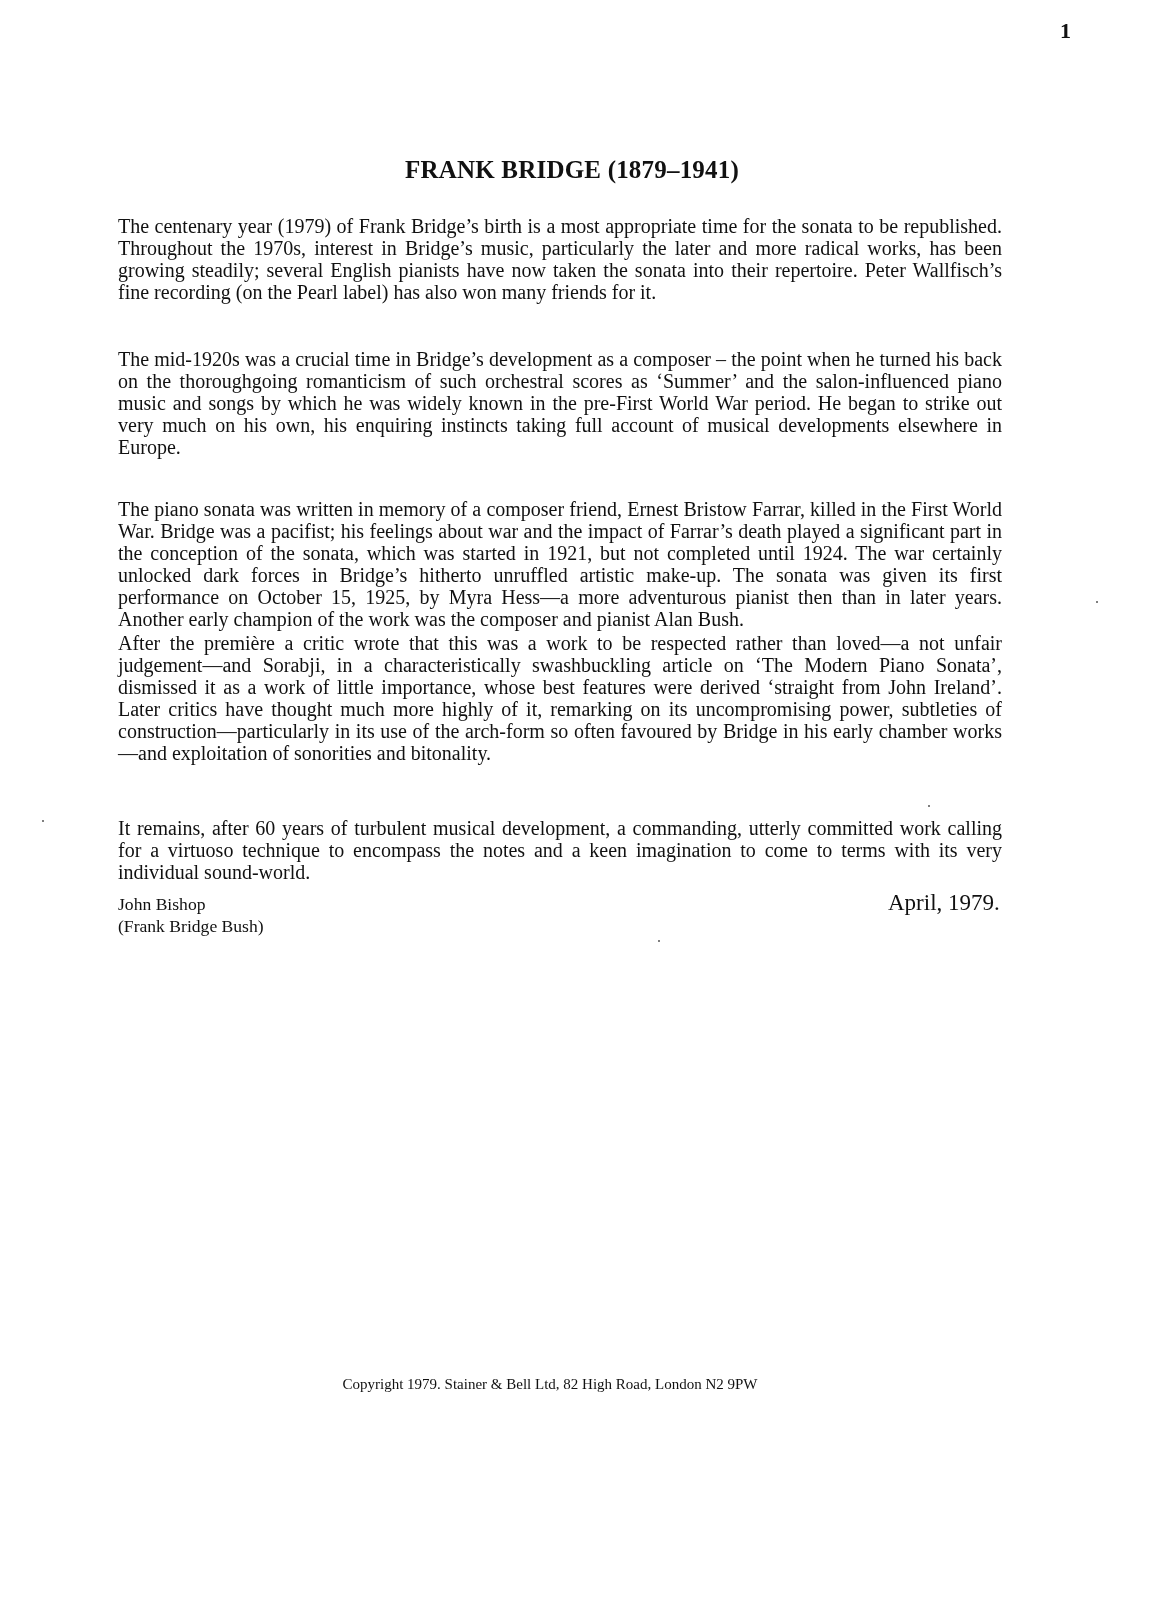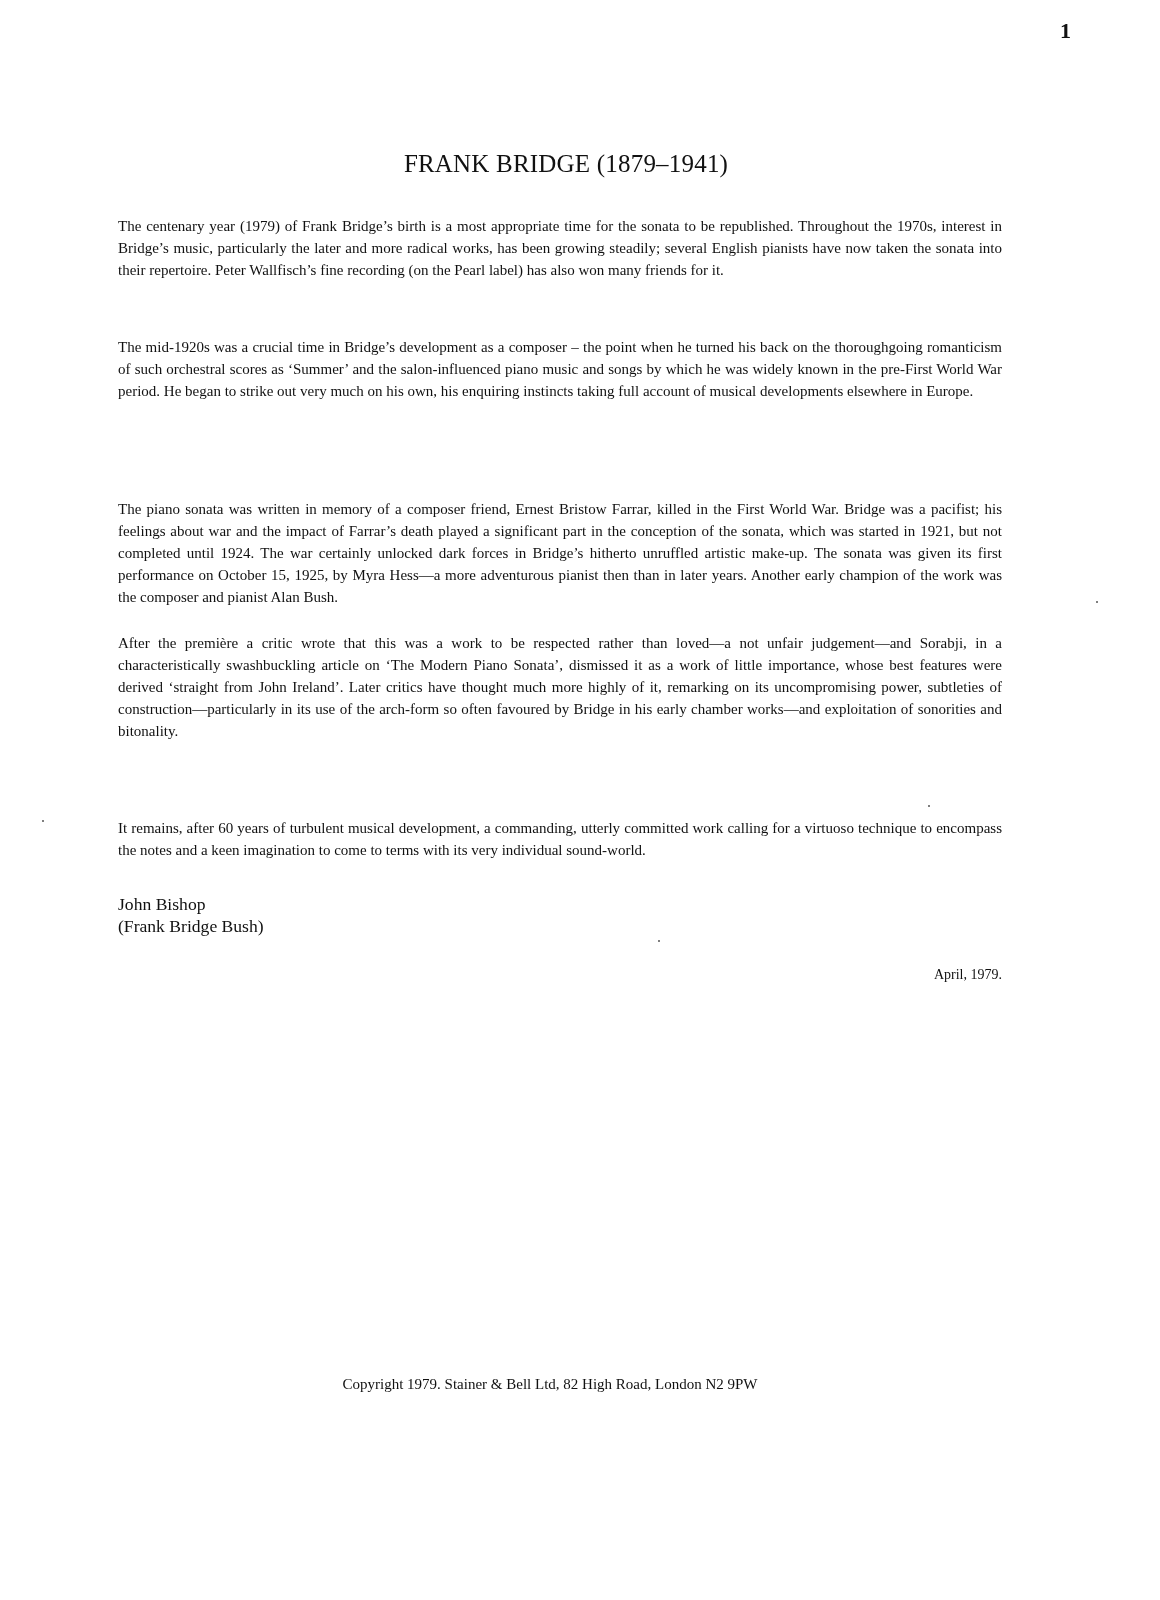--- a/index.html
+++ b/index.html
@@ -29,51 +29,51 @@
       left: 0;
       width: 1116px;
       text-align: center;
       font-size: 25px;
       letter-spacing: 0.2px;
     }
     .body-text {
       position: absolute;
       left: 118px;
       width: 884px;
-      font-size: 15px;
+      font-size: 20px;
       line-height: 22px;
       text-align: justify;
       margin: 0;
     }
     .body-text::after {
       content: "";
       display: inline-block;
       width: 100%;
     }
     .body-text.last-line-left::after { display: none; }
     #p1 { top: 215px; }
-    #p2 { top: 336px; }
+    #p2 { top: 348px; }
     #p3 { top: 480px; margin-top: 18px; }
     #p4 { top: 632px; }
     #p5 { top: 817px; }
     .signature {
       position: absolute;
       left: 118px;
       top: 893px;
       font-size: 17.6px;
       line-height: 22px;
     }
     .signature div { white-space: nowrap; }
     .date {
       position: absolute;
-      top: 964px;
+      top: 892px;
       left: 888px;
       width: 114px;
-      text-align: right;
-      font-size: 14px;
+      text-align: left;
+      font-size: 23px;
       line-height: 22px;
       white-space: nowrap;
     }
     .copyright {
       position: absolute;
       top: 1376px;
       left: 0;
       width: 1100px;
       text-align: center;
       font-size: 15px;
@@ -85,21 +85,21 @@
       height: 2px;
       background: #555;
       border-radius: 1px;
     }
   </style>
 </head>
 <body>
 
 <div class="page-number">1</div>
 
-<h1 class="title" style="margin:8px;font-weight:normal;">FRANK BRIDGE (1879–1941)</h1>
+<h1 class="title" style="margin:14px;font-weight:bold;">FRANK BRIDGE (1879–1941)</h1>
 
 <p class="body-text last-line-left" id="p1">The centenary year (1979) of Frank Bridge’s birth is a most appropriate time for the sonata to be republished. Throughout the 1970s, interest in Bridge’s music, particularly the later and more radical works, has been growing steadily; several English pianists have now taken the sonata into their repertoire. Peter Wallfisch’s fine recording (on the Pearl label) has also won many friends for it.</p>
 <p class="body-text last-line-left" id="p2">The mid-1920s was a crucial time in Bridge’s development as a composer – the point when he turned his back on the thoroughgoing romanticism of such orchestral scores as ‘Summer’ and the salon-influenced piano music and songs by which he was widely known in the pre-First World War period. He began to strike out very much on his own, his enquiring instincts taking full account of musical developments elsewhere in Europe.</p>
 <p class="body-text last-line-left" id="p3">The piano sonata was written in memory of a composer friend, Ernest Bristow Farrar, killed in the First World War. Bridge was a pacifist; his feelings about war and the impact of Farrar’s death played a significant part in the conception of the sonata, which was started in 1921, but not completed until 1924. The war certainly unlocked dark forces in Bridge’s hitherto unruffled artistic make-up. The sonata was given its first performance on October 15, 1925, by Myra Hess—a more adventurous pianist then than in later years. Another early champion of the work was the composer and pianist Alan Bush.</p>
 <p class="body-text last-line-left" id="p4">After the première a critic wrote that this was a work to be respected rather than loved—a not unfair judgement—and Sorabji, in a characteristically swashbuckling article on ‘The Modern Piano Sonata’, dismissed it as a work of little importance, whose best features were derived ‘straight from John Ireland’. Later critics have thought much more highly of it, remarking on its uncompromising power, subtleties of construction—particularly in its use of the arch-form so often favoured by Bridge in his early chamber works—and exploitation of sonorities and bitonality.</p>
 <p class="body-text last-line-left" id="p5">It remains, after 60 years of turbulent musical development, a commanding, utterly committed work calling for a virtuoso technique to encompass the notes and a keen imagination to come to terms with its very individual sound-world.</p>
 
 <div class="signature">
   <div>John Bishop</div>
   <div>(Frank Bridge Bush)</div>

